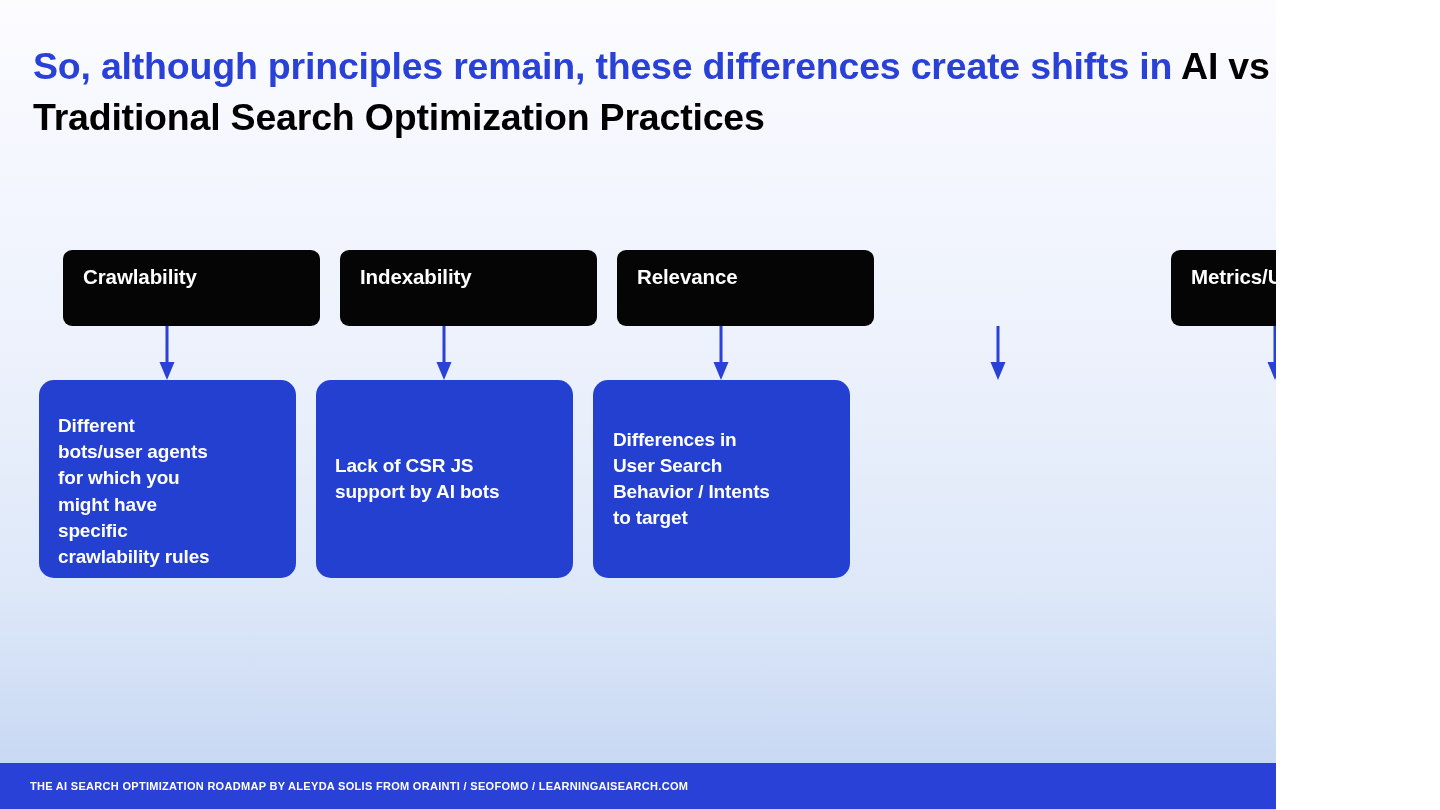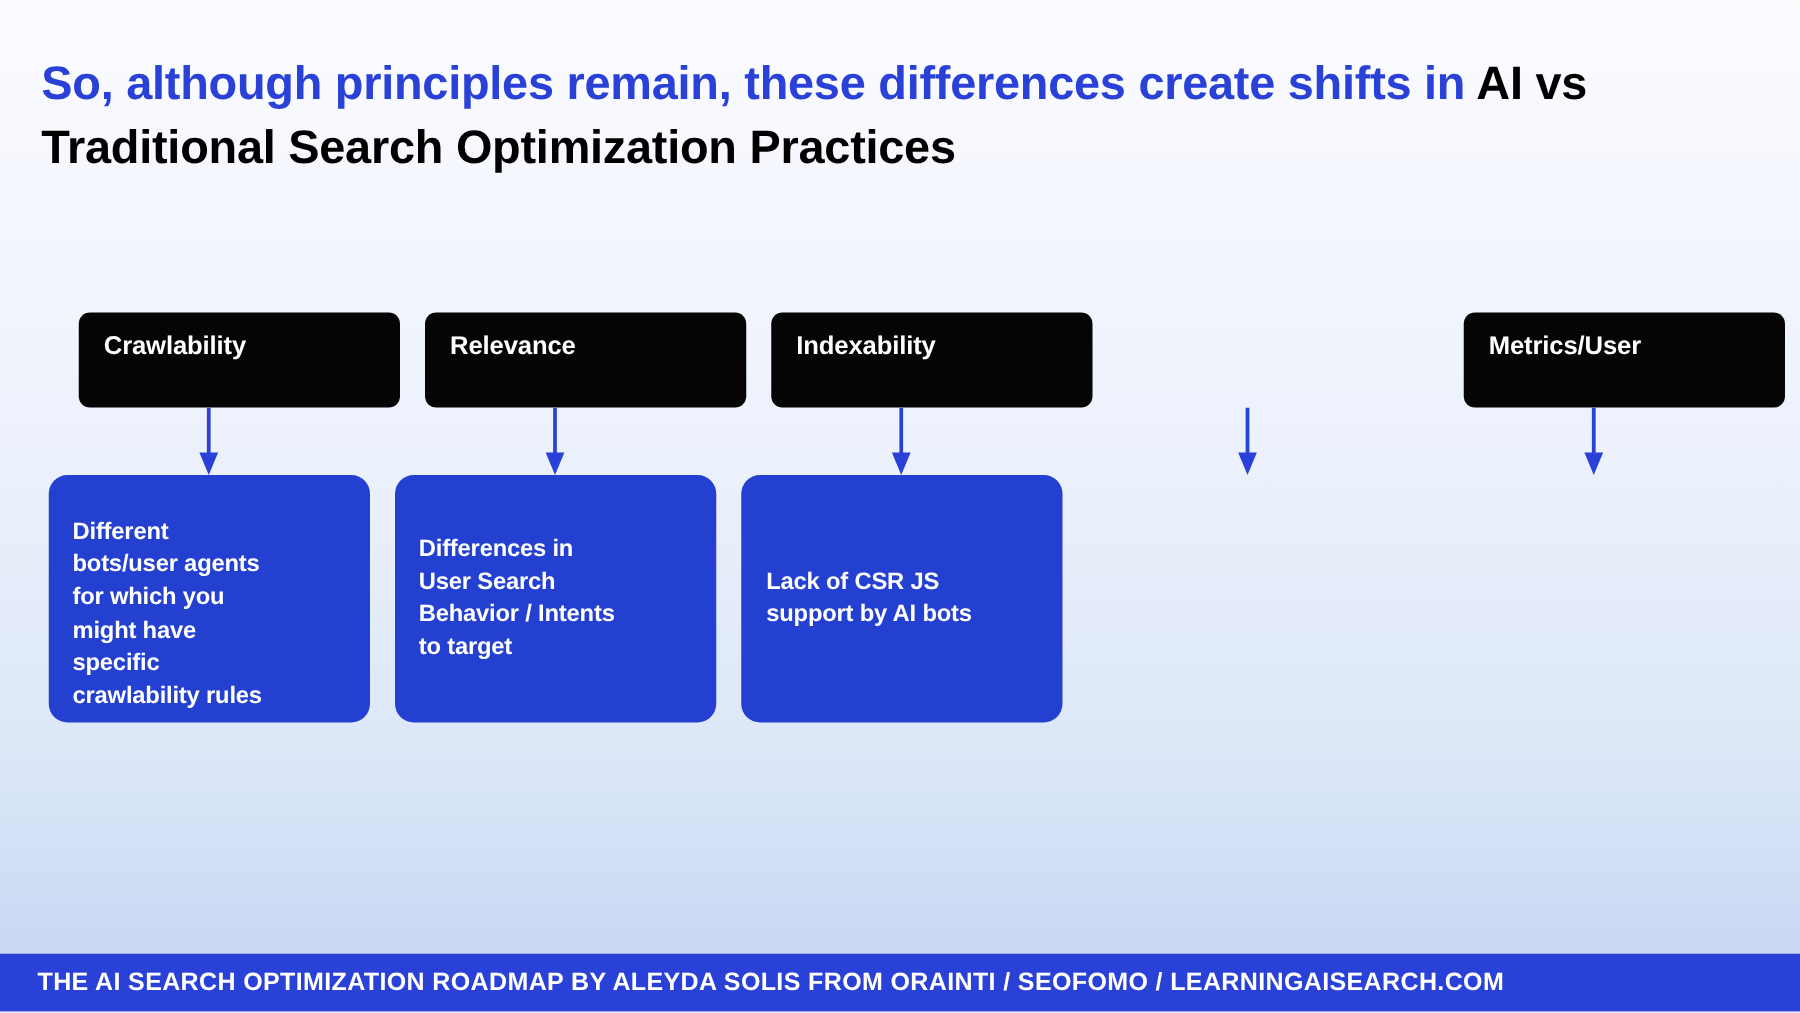--- a/index.html
+++ b/index.html
@@ -9,21 +9,21 @@
   body {
     width: 1440px;
     height: 810px;
     overflow: hidden;
     font-family: "Liberation Sans", sans-serif;
     background: #ffffff;
   }
 
   #slide {
     position: relative;
-    width: 1440px;
+    width: 1276px;
     height: 810px;
     background: linear-gradient(to bottom,
         #fcfcff 0px,
         #f5f7fe 150px,
         #eaf0fb 400px,
         #dce7f8 600px,
         #c8d8f3 770px,
         #c4d5f2 810px);
     overflow: hidden;
   }
@@ -133,21 +133,21 @@
     left: 0;
     top: 763px;
     width: 1440px;
     height: 46px;
     background: #2a41d8;
     display: flex;
     align-items: center;
   }
   #footer-text {
     color: #ffffff;
-    font-size: 20px;
+    font-size: 11px;
     font-weight: bold;
     letter-spacing: 0.3px;
     padding-left: 30px;
     white-space: nowrap;
   }
 </style>
 </head>
 <body>
 
 <div id="slide">
@@ -171,53 +171,53 @@
 bots/user agents
 for which you
 might have
 specific
 crawlability rules</div>
       </div>
     </div>
 
     <div class="column">
       <div class="head-box">
+        <div class="head-label">Indexability</div>
+      </div>
+      <span class="connector">
+        <svg width="18" height="54" viewBox="0 0 18 54" xmlns="http://www.w3.org/2000/svg">
+          <rect x="7.5" y="0" width="3" height="38" fill="#2a41d8"></rect>
+          <polygon points="1.5,36 16.5,36 9,54" fill="#2a41d8"></polygon>
+        </svg>
+      </span>
+      <div class="body-box">
+        <div class="body-text">Lack of CSR JS
+support by AI bots</div>
+      </div>
+    </div>
+
+    <div class="column">
+      <div class="head-box">
         <div class="head-label">Relevance</div>
       </div>
       <span class="connector">
         <svg width="18" height="54" viewBox="0 0 18 54" xmlns="http://www.w3.org/2000/svg">
           <rect x="7.5" y="0" width="3" height="38" fill="#2a41d8"></rect>
           <polygon points="1.5,36 16.5,36 9,54" fill="#2a41d8"></polygon>
         </svg>
       </span>
       <div class="body-box">
         <div class="body-text">Differences in
 User Search
 Behavior / Intents
 to target</div>
       </div>
     </div>
 
     <div class="column">
-      <div class="head-box">
-        <div class="head-label">Indexability</div>
-      </div>
-      <span class="connector">
-        <svg width="18" height="54" viewBox="0 0 18 54" xmlns="http://www.w3.org/2000/svg">
-          <rect x="7.5" y="0" width="3" height="38" fill="#2a41d8"></rect>
-          <polygon points="1.5,36 16.5,36 9,54" fill="#2a41d8"></polygon>
-        </svg>
-      </span>
-      <div class="body-box">
-        <div class="body-text">Lack of CSR JS
-support by AI bots</div>
-      </div>
-    </div>
-
-    <div class="column">
       <span class="connector">
         <svg width="18" height="54" viewBox="0 0 18 54" xmlns="http://www.w3.org/2000/svg">
           <rect x="7.5" y="0" width="3" height="38" fill="#2a41d8"></rect>
           <polygon points="1.5,36 16.5,36 9,54" fill="#2a41d8"></polygon>
         </svg>
       </span>
     </div>
 
     <div class="column">
       <div class="head-box">

